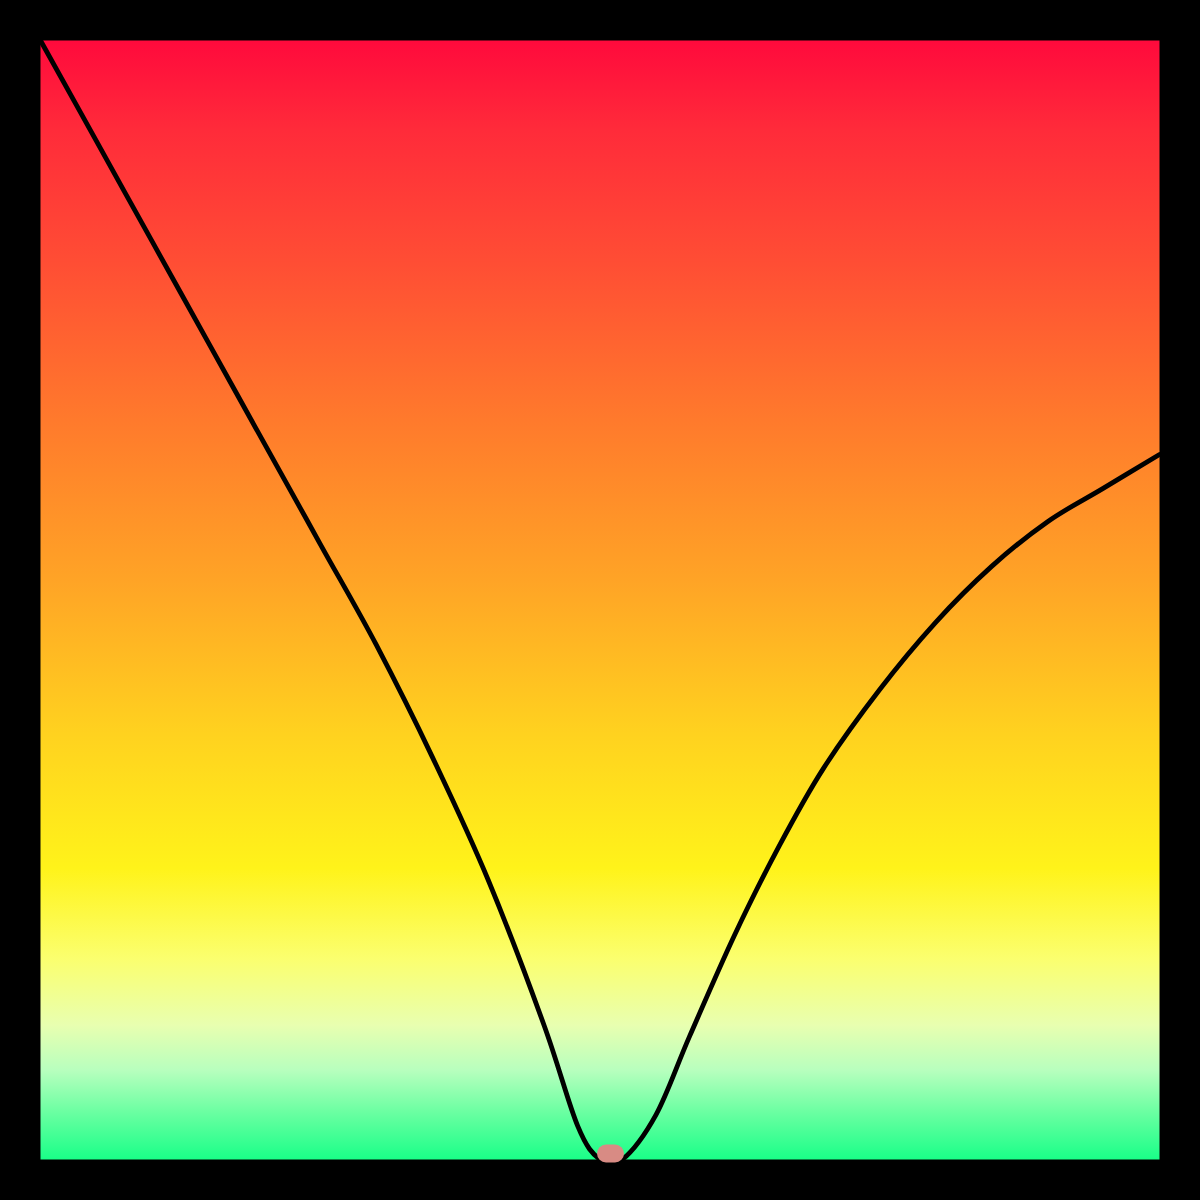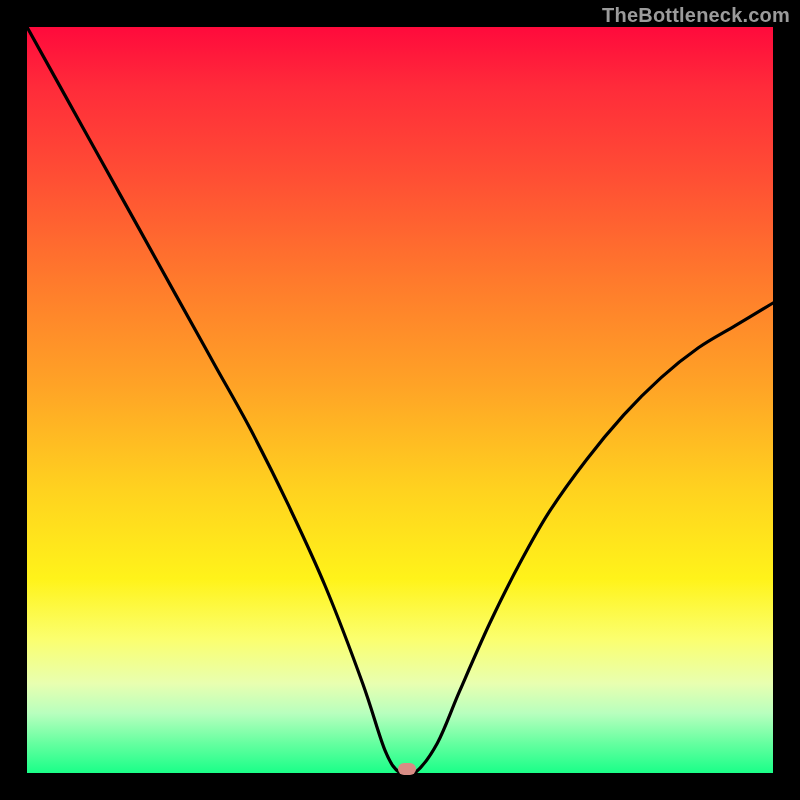--- a/index.html
+++ b/index.html
@@ -71,21 +71,20 @@
     font-size: 20px;
     font-weight: 600;
     letter-spacing: 0.2px;
     white-space: nowrap;
   }
 </style>
 </head>
 <body>
 
 <div class="frame">
-  <div class="watermark">TheBottleneck.com</div>
 
   <div class="plot">
     <svg viewBox="0 0 746 746">
       <path id="curve-path" class="curve" d="M 0.0 0.0 C 6.2 11.2, 24.9 44.8, 37.3 67.1 C 49.7 89.5, 62.2 111.9, 74.6 134.3 C 87.0 156.7, 99.5 179.0, 111.9 201.4 C 124.3 223.8, 136.8 246.2, 149.2 268.6 C 161.6 290.9, 174.1 313.3, 186.5 335.7 C 198.9 358.1, 211.4 379.2, 223.8 402.8 C 236.2 426.5, 248.7 451.3, 261.1 477.4 C 273.5 503.6, 286.0 529.7, 298.4 559.5 C 310.8 589.3, 325.8 629.1, 335.7 656.5 C 345.6 683.8, 351.9 708.7, 358.1 723.6 C 364.3 738.5, 368.0 742.3, 373.0 746.0 C 378.0 749.7, 381.7 751.0, 387.9 746.0 C 394.1 741.0, 402.8 729.8, 410.3 716.2 C 417.8 702.5, 424.0 683.8, 432.7 663.9 C 441.4 644.0, 452.6 617.9, 462.5 596.8 C 472.5 575.7, 482.4 555.8, 492.4 537.1 C 502.3 518.5, 511.0 502.3, 522.2 484.9 C 533.4 467.5, 547.1 448.8, 559.5 432.7 C 571.9 416.5, 584.4 401.6, 596.8 387.9 C 609.2 374.2, 621.7 361.8, 634.1 350.6 C 646.5 339.4, 659.0 329.5, 671.4 320.8 C 683.8 312.1, 696.3 305.9, 708.7 298.4 C 721.1 290.9, 739.8 279.8, 746.0 276.0"></path>
     </svg>
     <div id="marker" class="marker" style="left: 380.46px; top: 741.524px; background: rgb(216, 139, 132);"></div>
   </div>
 </div>
 
 </body></html>

